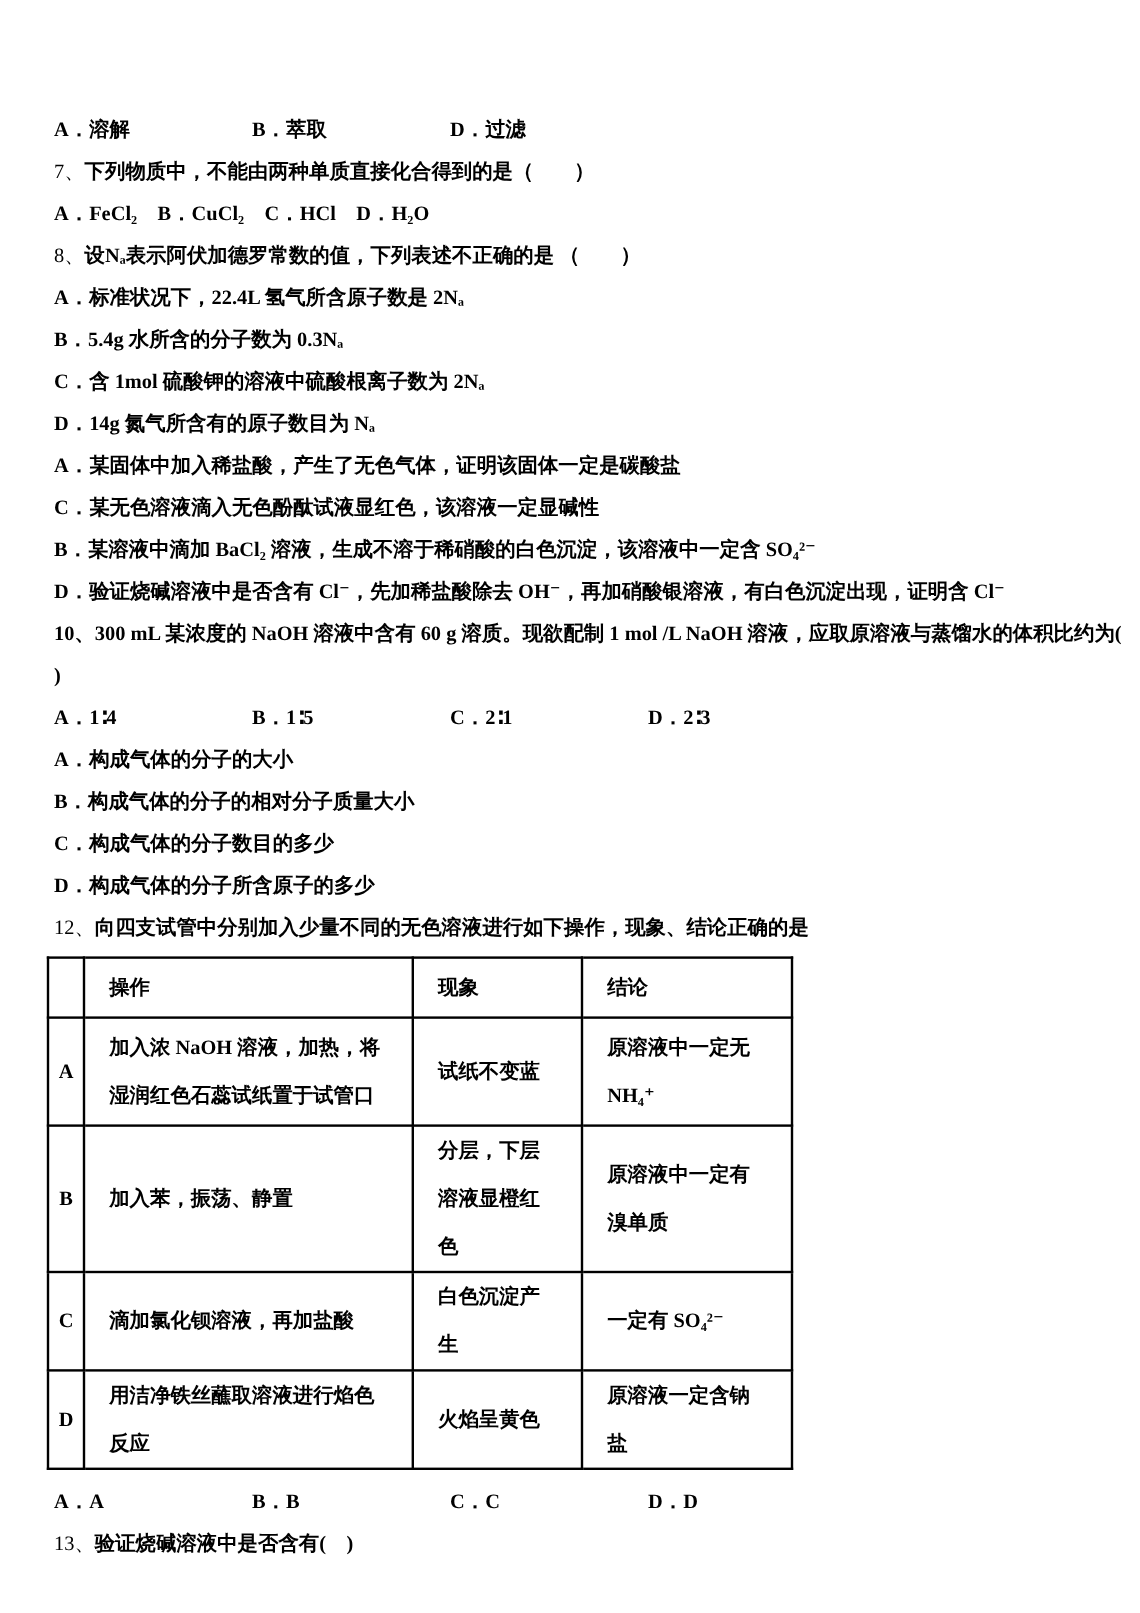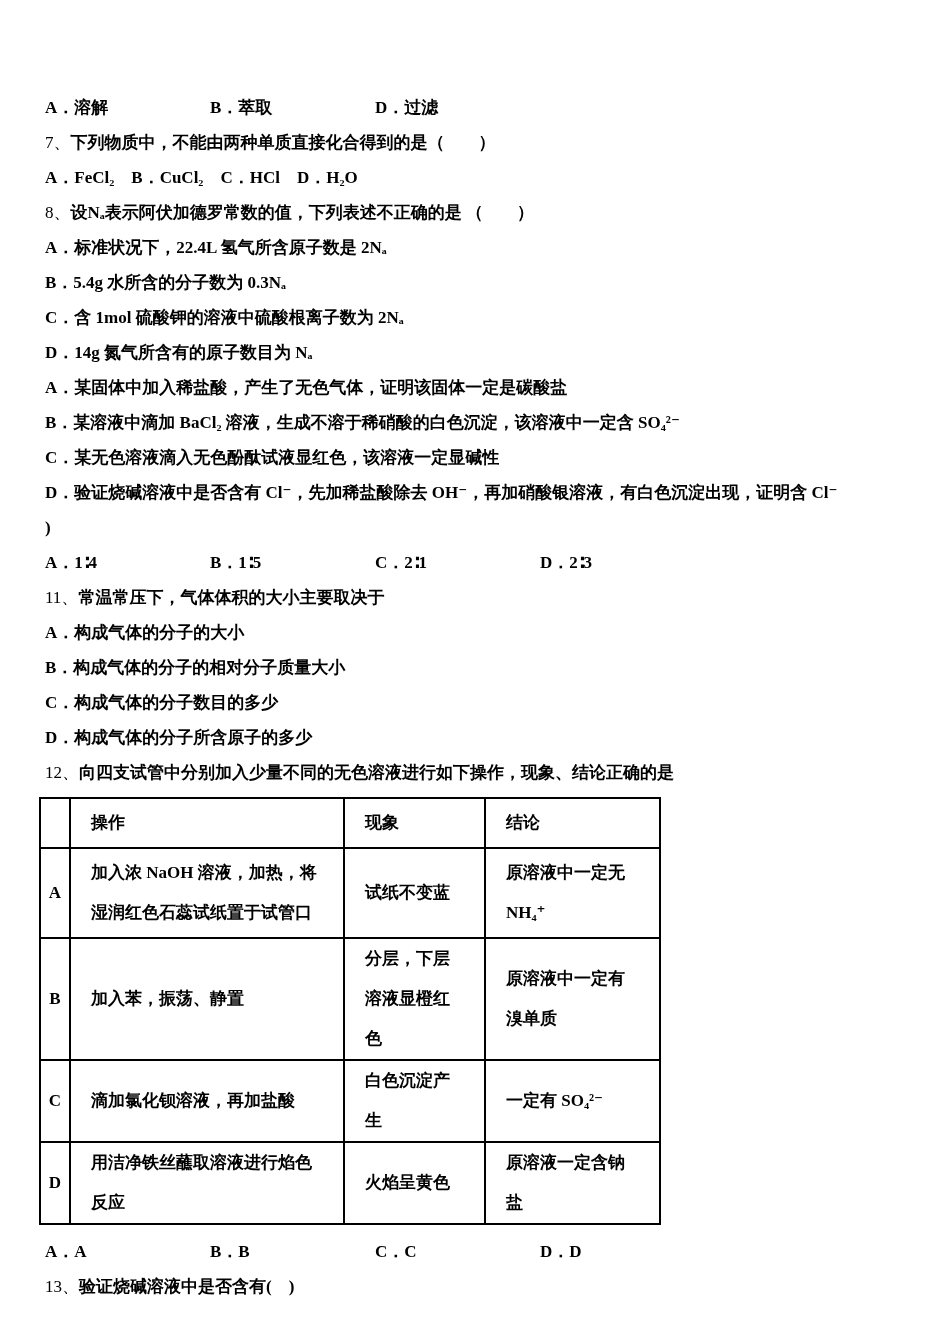--- a/index.html
+++ b/index.html
@@ -73,35 +73,35 @@
 
     <div class="line">
       <span class="qnum">8、</span><span>设Nₐ表示阿伏加德罗常数的值，下列表述不正确的是 （　　）</span>
     </div>
     <div class="line">A．标准状况下，22.4L 氢气所含原子数是 2Nₐ</div>
     <div class="line">B．5.4g 水所含的分子数为 0.3Nₐ</div>
     <div class="line">C．含 1mol 硫酸钾的溶液中硫酸根离子数为 2Nₐ</div>
     <div class="line">D．14g 氮气所含有的原子数目为 Nₐ</div>
 
     <div class="line">A．某固体中加入稀盐酸，产生了无色气体，证明该固体一定是碳酸盐</div>
+    <div class="line">C．某无色溶液滴入无色酚酞试液显红色，该溶液一定显碱性</div>
     <div class="line">B．某溶液中滴加 BaCl₂ 溶液，生成不溶于稀硝酸的白色沉淀，该溶液中一定含 SO₄²⁻</div>
-    <div class="line">C．某无色溶液滴入无色酚酞试液显红色，该溶液一定显碱性</div>
     <div class="line">D．验证烧碱溶液中是否含有 Cl⁻，先加稀盐酸除去 OH⁻，再加硝酸银溶液，有白色沉淀出现，证明含 Cl⁻</div>
 
+    <div class="line">
+      <span class="qnum bold-num">10、</span><span>300 mL 某浓度的 NaOH 溶液中含有 60 g 溶质。现欲配制 1 mol /L NaOH 溶液，应取原溶液与蒸馏水的体积比约为(</span>
+    </div>
     <div class="line">)</div>
     <div class="line optrow">
       <span class="optcell">A．1∶4</span>
       <span class="optcell">B．1∶5</span>
       <span class="optcell">C．2∶1</span>
       <span class="optcell">D．2∶3</span>
     </div>
 
-    <div class="line">
-      <span class="qnum">11、</span><span>常温常压下，气体体积的大小主要取决于</span>
-    </div>
     <div class="line">A．构成气体的分子的大小</div>
     <div class="line">B．构成气体的分子的相对分子质量大小</div>
     <div class="line">C．构成气体的分子数目的多少</div>
     <div class="line">D．构成气体的分子所含原子的多少</div>
 
     <div class="line">
       <span class="qnum">12、</span><span>向四支试管中分别加入少量不同的无色溶液进行如下操作，现象、结论正确的是</span>
     </div>
 
     <table class="qtable">

